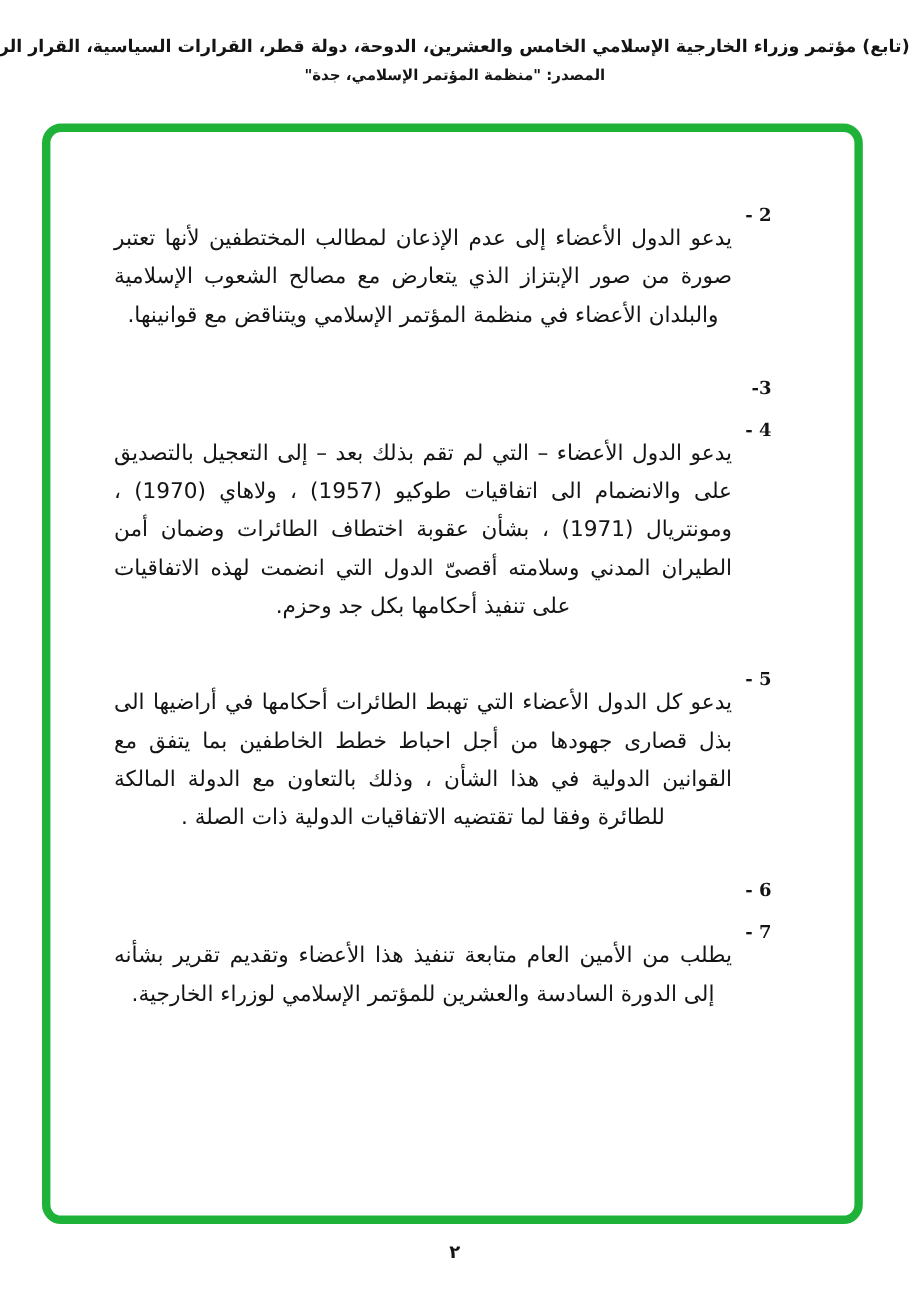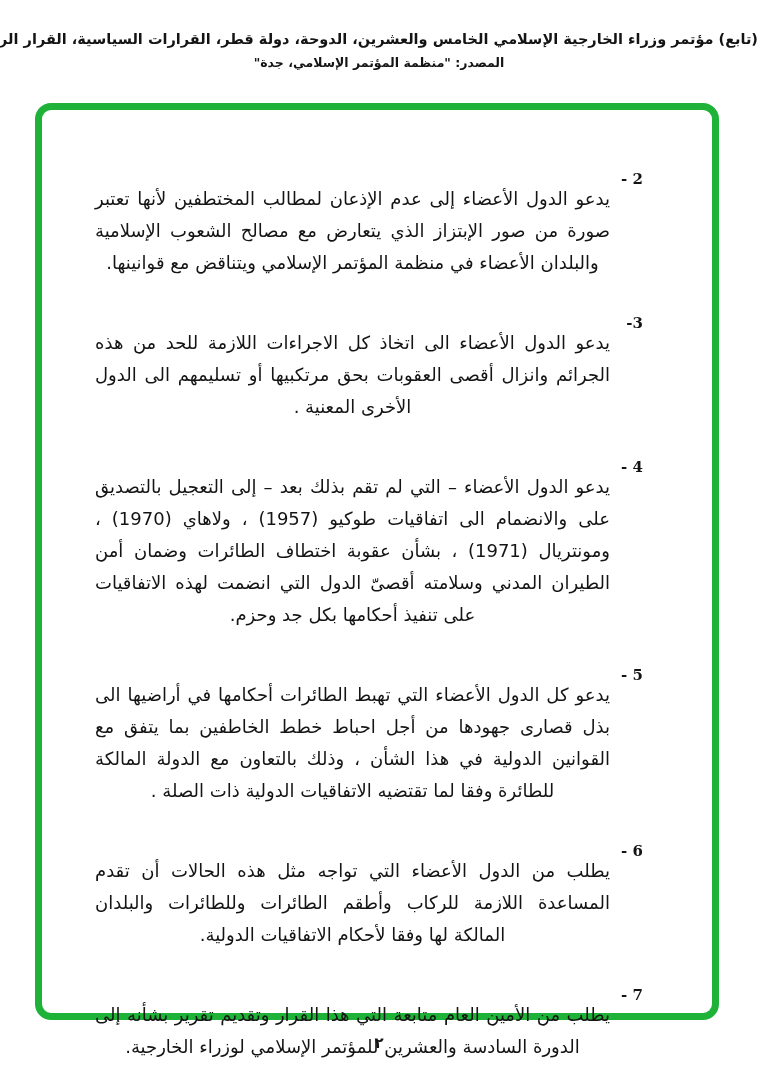--- a/index.html
+++ b/index.html
@@ -70,41 +70,39 @@
 <div class="frame" style="border-color: rgb(30, 179, 56);">
   <div class="content">
 
     <div class="item">
       <div class="marker">- 2</div>
       <p class="itext"><b>يدعو</b><span> الدول الأعضاء إلى عدم الإذعان لمطالب المختطفين لأنها تعتبر صورة من صور الإبتزاز الذي يتعارض مع مصالح الشعوب الإسلامية والبلدان الأعضاء في منظمة المؤتمر الإسلامي ويتناقض مع قوانينها.</span><b></b><span></span></p>
     </div>
 
     <div class="item">
       <div class="marker">-3</div>
-      <p class="itext"><b>يدعو</b><span> الدول الأعضاء الى اتخاذ كل الاجراءات اللازمة للحد من هذه الجرائم وانزال أقصى العقوبات بحق مرتكبيها أو تسليمهم الى الدول الأخرى المعنية .</span><b></b><span></span></p>
     </div>
 
     <div class="item">
       <div class="marker">- 4</div>
       <p class="itext"><b>يدعو</b><span> الدول الأعضاء – التي لم تقم بذلك بعد – إلى التعجيل بالتصديق على والانضمام الى اتفاقيات طوكيو (1957) ، ولاهاي (1970) ، ومونتريال (1971) ، بشأن عقوبة اختطاف الطائرات وضمان أمن الطيران المدني وسلامته </span><b>أقصىّ</b><span> الدول التي انضمت لهذه الاتفاقيات على تنفيذ أحكامها بكل جد وحزم.</span></p>
     </div>
 
     <div class="item">
       <div class="marker">- 5</div>
       <p class="itext"><b>يدعو</b><span> كل الدول الأعضاء التي تهبط الطائرات أحكامها في أراضيها الى بذل قصارى جهودها من أجل احباط خطط الخاطفين بما يتفق مع القوانين الدولية في هذا الشأن ، وذلك بالتعاون مع الدولة المالكة للطائرة وفقا لما تقتضيه الاتفاقيات الدولية ذات الصلة .</span><b></b><span></span></p>
     </div>
 
     <div class="item">
       <div class="marker">- 6</div>
-      <p class="itext"><b>يطلب</b><span> من الدول الأعضاء التي تواجه مثل هذه الحالات أن تقدم المساعدة اللازمة للركاب وأطقم الطائرات وللطائرات والبلدان المالكة لها وفقا لأحكام الاتفاقيات الدولية.</span><b></b><span></span></p>
     </div>
 
     <div class="item">
       <div class="marker">- 7</div>
-      <p class="itext"><b>يطلب</b><span> من الأمين العام متابعة التي هذا القرار وتقديم تقرير بشأنه إلى الدورة السادسة والعشرين للمؤتمر الإسلامي لوزراء الخارجية.</span><b></b><span></span></p>
+      <p class="itext"><b>يطلب</b><span> من الأمين العام متابعة تنفيذ هذا الأعضاء وتقديم تقرير بشأنه إلى الدورة السادسة والعشرين للمؤتمر الإسلامي لوزراء الخارجية.</span><b></b><span></span></p>
     </div>
 
   </div>
 </div>
 
 <footer class="page-num">
   <span>٢</span>
 </footer>
 
 </body></html>

